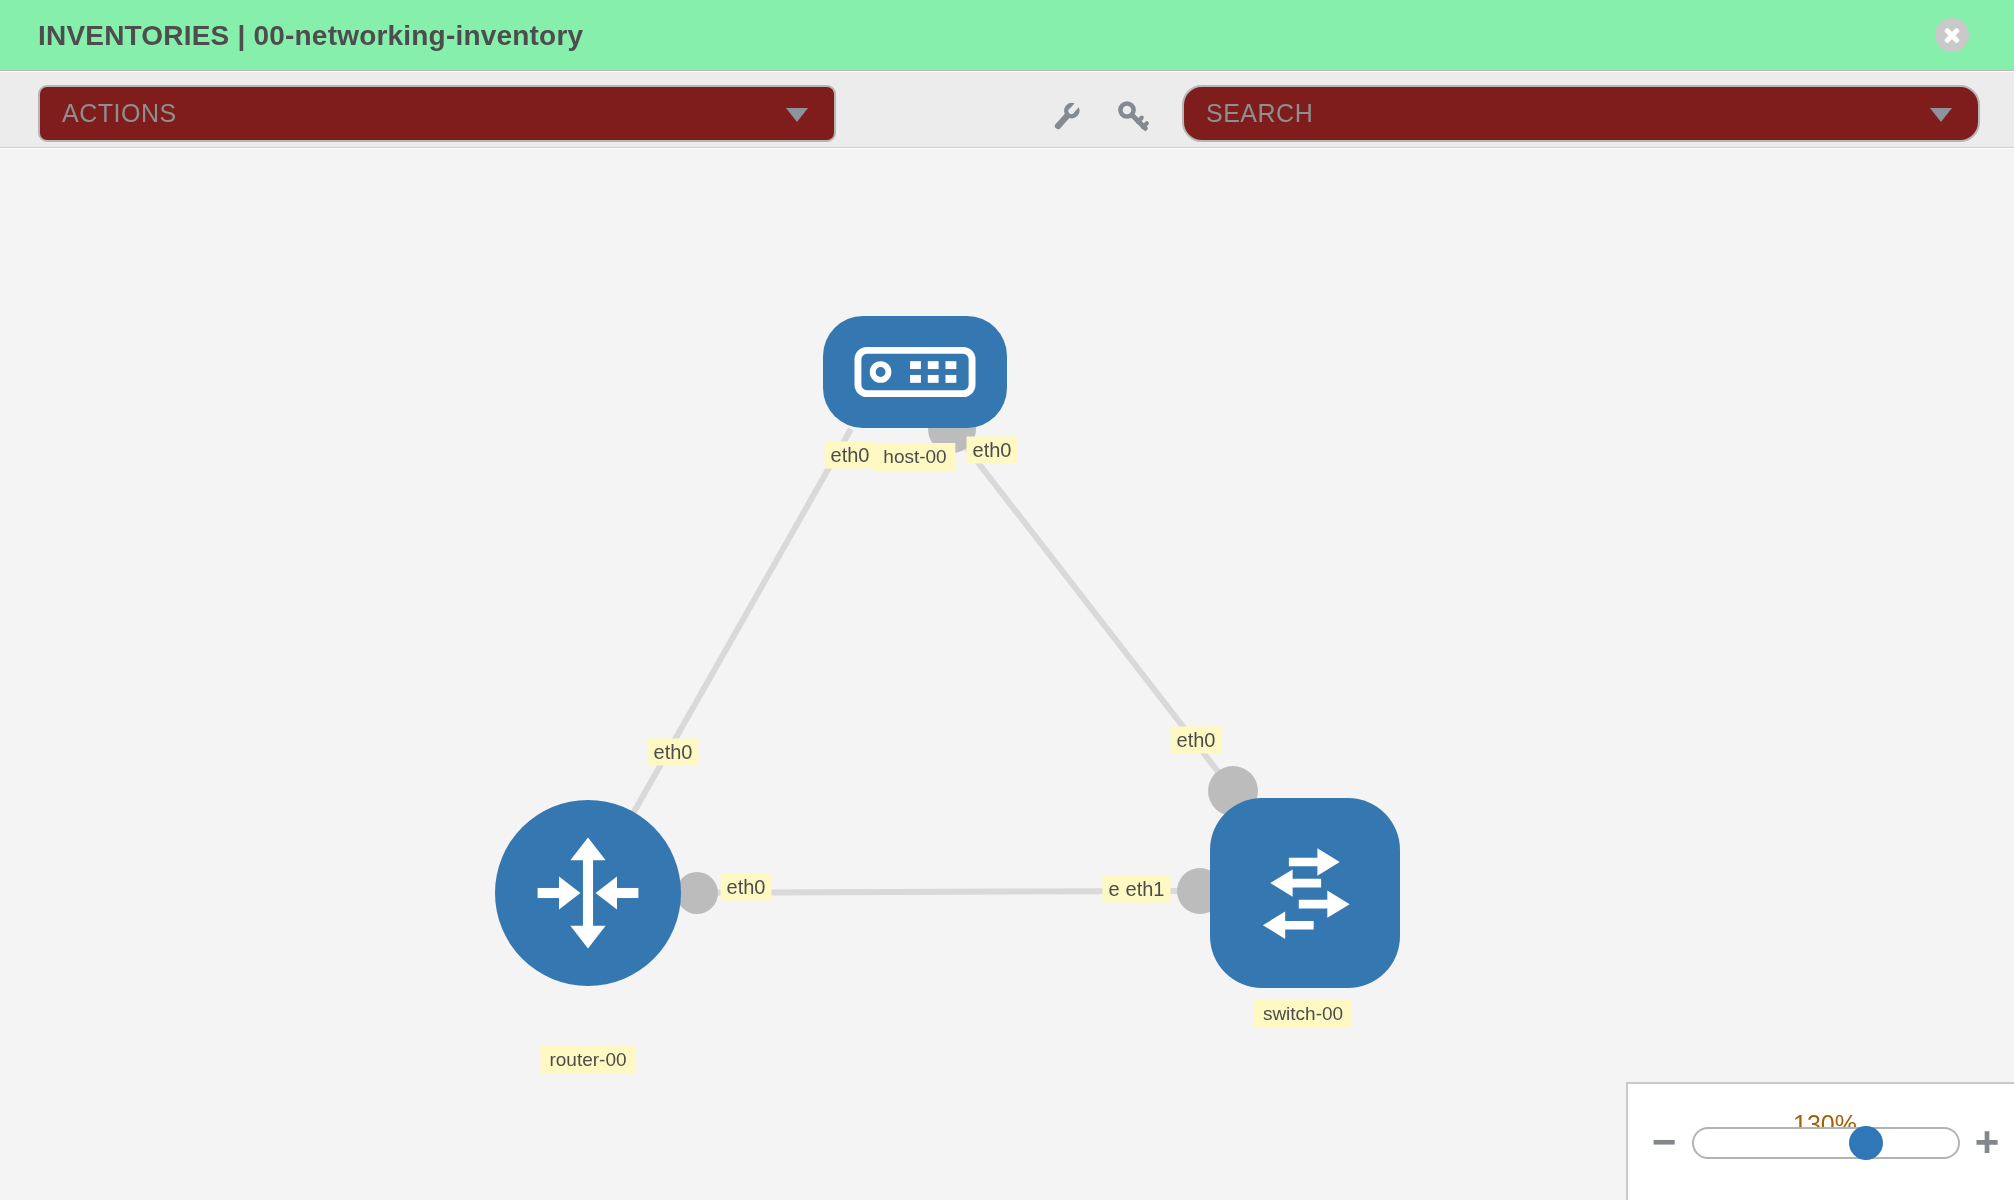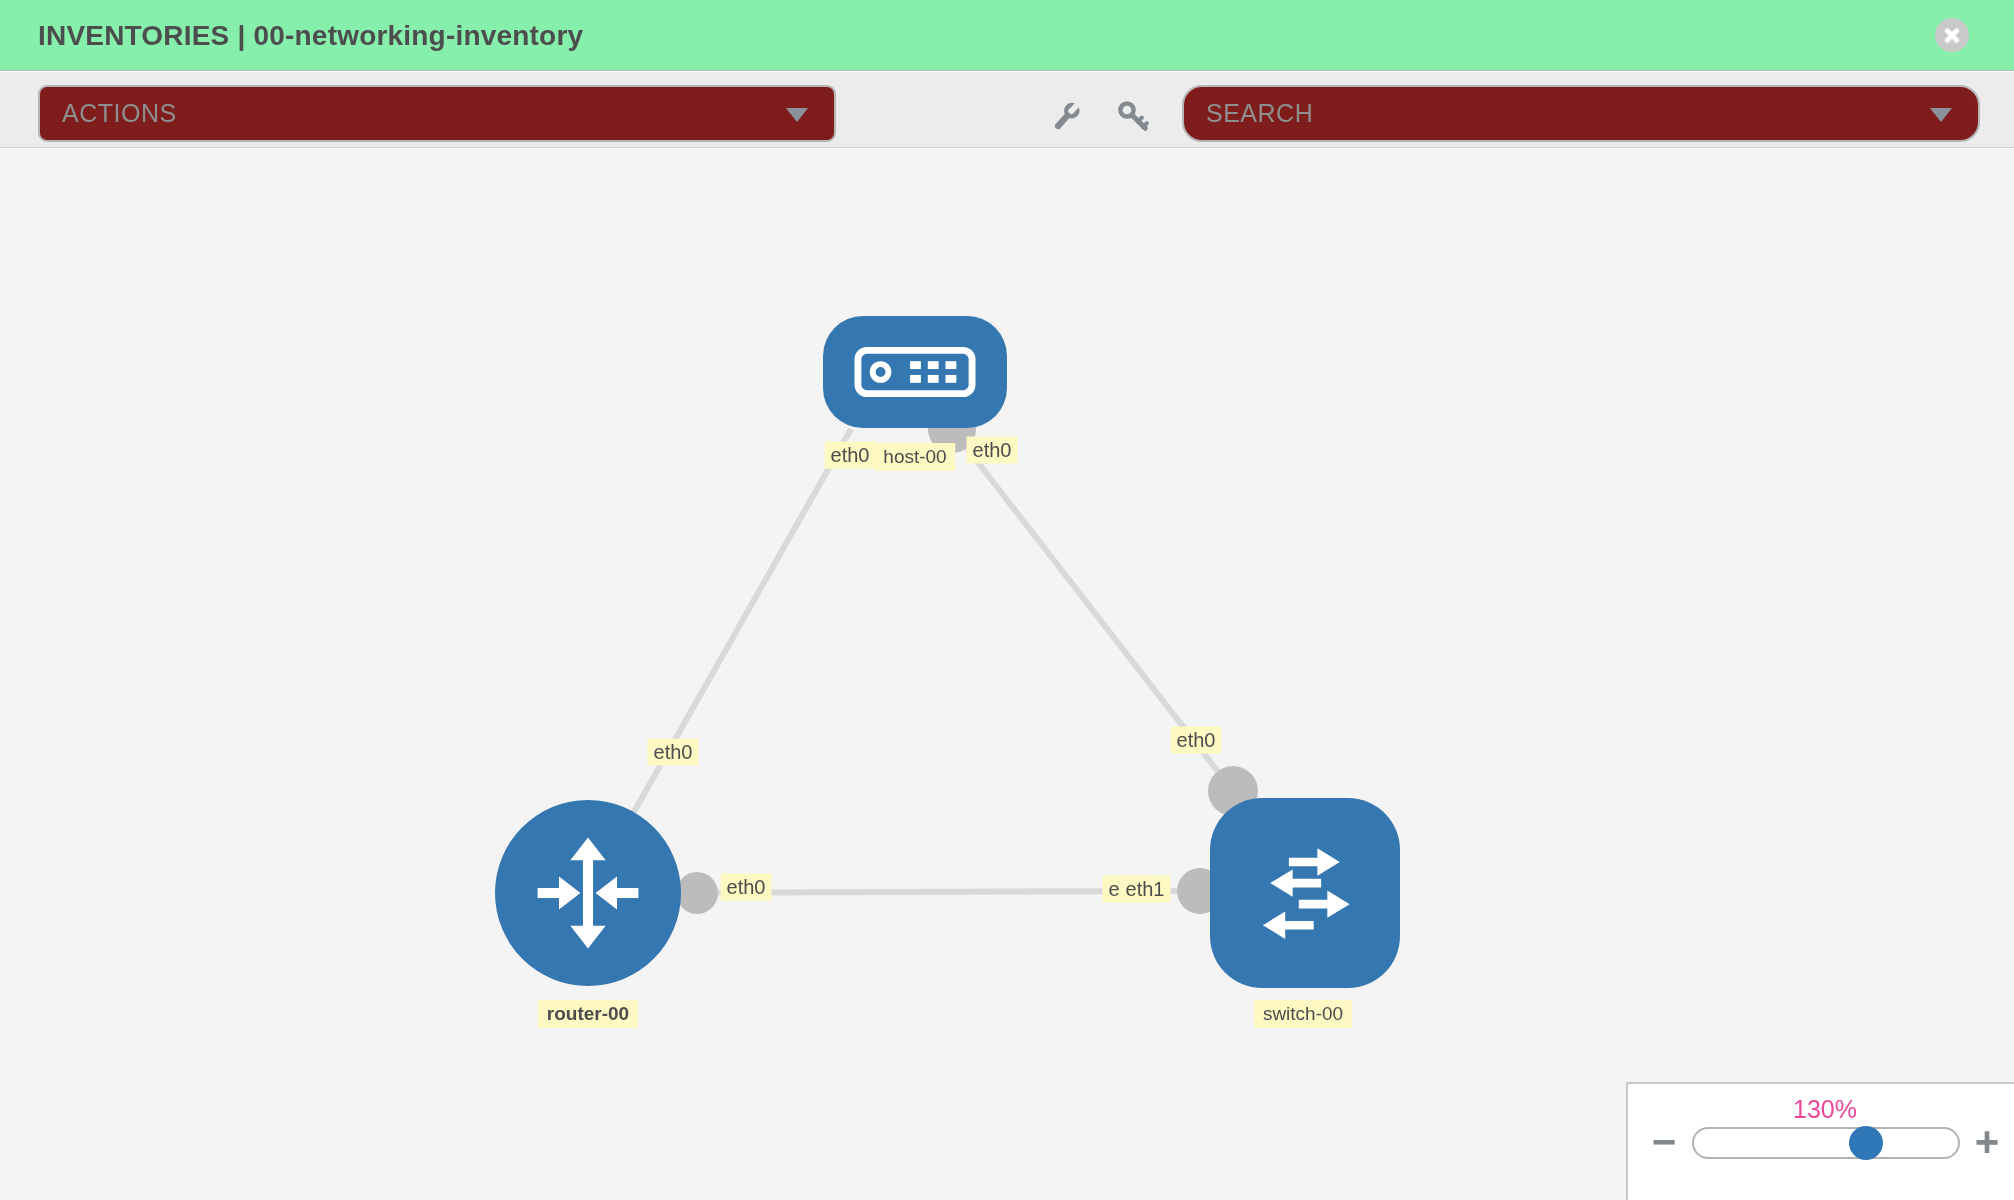--- a/index.html
+++ b/index.html
@@ -46,22 +46,22 @@
   .node svg { position:absolute; left:50%; top:50%; transform:translate(-50%,-50%); }
 
   .chip { position:absolute; transform:translate(-50%,-50%); background:#fef9c3;
     color:#4c4c4c; white-space:nowrap; }
   .node-label { font-size:19px; padding:3px 9px; }
   .if-label   { font-size:20px; padding:2px 6px; }
 
   
   .zoom-panel { position:absolute; right:0; bottom:0; width:388px; height:118px;
     background:#fff; border-left:2px solid #c9c9c9; border-top:2px solid #c9c9c9; }
-  .zoom-level { position:absolute; left:197px; top:25px; transform:translate(-50%,-50%);
-    font-size:25px; color:#ec4899;text-align:right; }
+  .zoom-level { position:absolute; left:197px; top:40px; transform:translate(-50%,-50%);
+    font-size:25px; color:#a16207;text-align:right; }
   .zoom-minus, .zoom-plus { position:absolute; top:58px; transform:translate(-50%,-50%);
     font-size:42px; font-weight:bold; color:#82878c; cursor:pointer; line-height:1; }
   .zoom-minus { left:36px; }
   .zoom-plus  { left:359px; }
   .zoom-track { position:absolute; left:64px; top:43px; width:268px; height:32px;
     border:2px solid #b3b3b3; border-radius:16px; background:#fff; cursor:pointer; }
   .zoom-knob { position:absolute; left:221px; top:42px; width:34px; height:34px;
     border-radius:50%; background:#2f77b7; cursor:grab; }
 </style>
 </head>
@@ -150,21 +150,21 @@
         <polygon points="22,42 40,31 40,53" stroke-width="0"></polygon>
         <line x1="45" y1="59" x2="71" y2="59" stroke-width="7"></line>
         <polygon points="86,59 68,48 68,70" stroke-width="0"></polygon>
         <line x1="57" y1="76" x2="31" y2="76" stroke-width="7"></line>
         <polygon points="16,76 34,65 34,87" stroke-width="0"></polygon>
       </g>
     </svg>
   </div>
 
   <div class="chip node-label" style="left:915px; top:308px;">host-00</div>
-  <div class="chip node-label" style="left:588px; top:865px;font-weight:bold;">router-00</div>
+  <div class="chip node-label" style="left:588px; top:911px;">router-00</div>
   <div class="chip node-label" style="left:1303px; top:865px;">switch-00</div>
 
   <div class="chip if-label" style="left:850px;  top:306px;">eth0</div>
   <div class="chip if-label" style="left:992px;  top:301px;">eth0</div>
   <div class="chip if-label" style="left:673px;  top:603px;">eth0</div>
   <div class="chip if-label" style="left:1196px; top:591px;">eth0</div>
   <div class="chip if-label" style="left:746px;  top:738px;">eth0</div>
   <div class="chip if-label" style="left:1128px; top:740px;">eth0</div>
   <div class="chip if-label" style="left:1145px; top:740px;">eth1</div>
 

